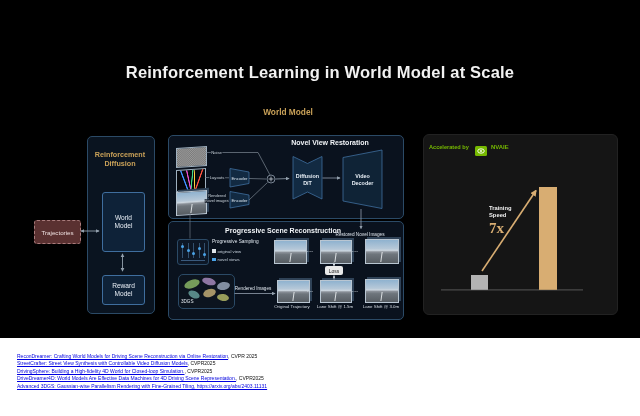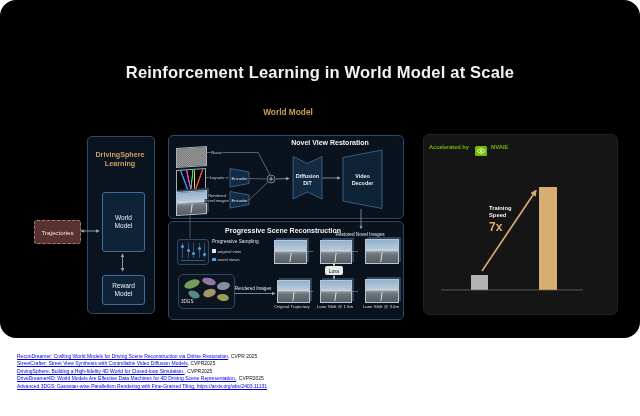--- a/index.html
+++ b/index.html
@@ -1,18 +1,18 @@
 <!DOCTYPE html>
 <html><head>
 <meta charset="utf-8">
 <style>
   html,body{margin:0;padding:0;background:#fff;}
   .stage{position:relative;width:640px;height:416px;overflow:hidden;background:#fff;
          font-family:"Liberation Sans",sans-serif;}
-  .slide{position:absolute;left:0;top:0;width:640px;height:338px;background:#000;border-radius:16px;}
+  .slide{position:absolute;left:0;top:0;width:640px;height:338px;background:#000;}
   .abs{position:absolute;}
   .ctr{transform:translateX(-50%);white-space:nowrap;}
 
   .title{left:0;right:0;top:63px;text-align:center;color:#f2f2f2;
          font-size:16.5px;font-weight:700;letter-spacing:.2px;}
   .hdr{color:#c9a158;font-weight:700;font-size:8.3px;top:107px;}
 
   .panel{border:1px solid #2b4a66;border-radius:5px;background:#0a121e;}
   .rl-panel{left:87px;top:136px;width:66px;height:176px;background:#0a1420;}
   .rl-title{left:88px;top:151px;width:64px;text-align:center;color:#c9a158;
@@ -65,41 +65,41 @@
   .dots{color:#cfd6dd;font-size:6px;font-weight:700;letter-spacing:.5px;}
   .loss-box{left:325px;top:266px;width:18px;height:9px;background:#e9e9e9;border-radius:2px;
     display:flex;align-items:center;justify-content:center;color:#1c1c1c;font-size:5px;z-index:6;}
   .col-lab{top:304px;color:#d8dee6;font-size:4.4px;}
 
   .nvaie-panel{left:423px;top:134px;width:193px;height:179px;background:#151515;
     border:1px solid #222;border-radius:6px;}
   .green{color:#76b900;font-weight:700;}
   .badge-txt{font-size:5.6px;top:144px;}
   .train-lab{left:489px;top:205px;color:#f0f0f0;font-size:5.8px;font-weight:700;line-height:6.6px;}
-  .mult{left:489px;top:220px;color:#d8ad72;font-size:12px;font-weight:700;}
+  .mult{left:489px;top:220px;color:#d8ad72;font-size:15px;font-weight:700;font-family:Liberation Serif, serif;}
 
   .overlay{position:absolute;left:0;top:0;width:640px;height:416px;pointer-events:none;z-index:5;}
   .overlay text{font-family:"Liberation Sans",sans-serif;}
 
   .whitezone{position:absolute;left:0;top:338px;width:640px;height:78px;background:#fff;}
   .cites{position:absolute;left:17px;top:353px;font-size:5px;line-height:7.4px;}
   .cites a{color:#0000e0;text-decoration:underline;cursor:pointer;}
   .cites .suffix{color:#101010;}
 </style>
 </head>
 <body>
 
 <div class="stage">
   <div class="slide">
 
     <div class="abs title">Reinforcement Learning in World Model at Scale</div>
     <div class="abs hdr ctr" style="left:288px;">World Model</div>
 
     <div class="abs panel rl-panel"></div>
-    <div class="abs rl-title">DrivingSphere Learning</div>
+    <div class="abs rl-title">Reinforcement Diffusion</div>
     <div class="abs nodebox wm-box">
       <span style="display:block;width:30px;">World Model</span>
     </div>
     <div class="abs nodebox rm-box">
       <span style="display:block;width:30px;">Reward Model</span>
     </div>
     <div class="abs traj-box">
       <span>Trajectories</span>
     </div>
 

